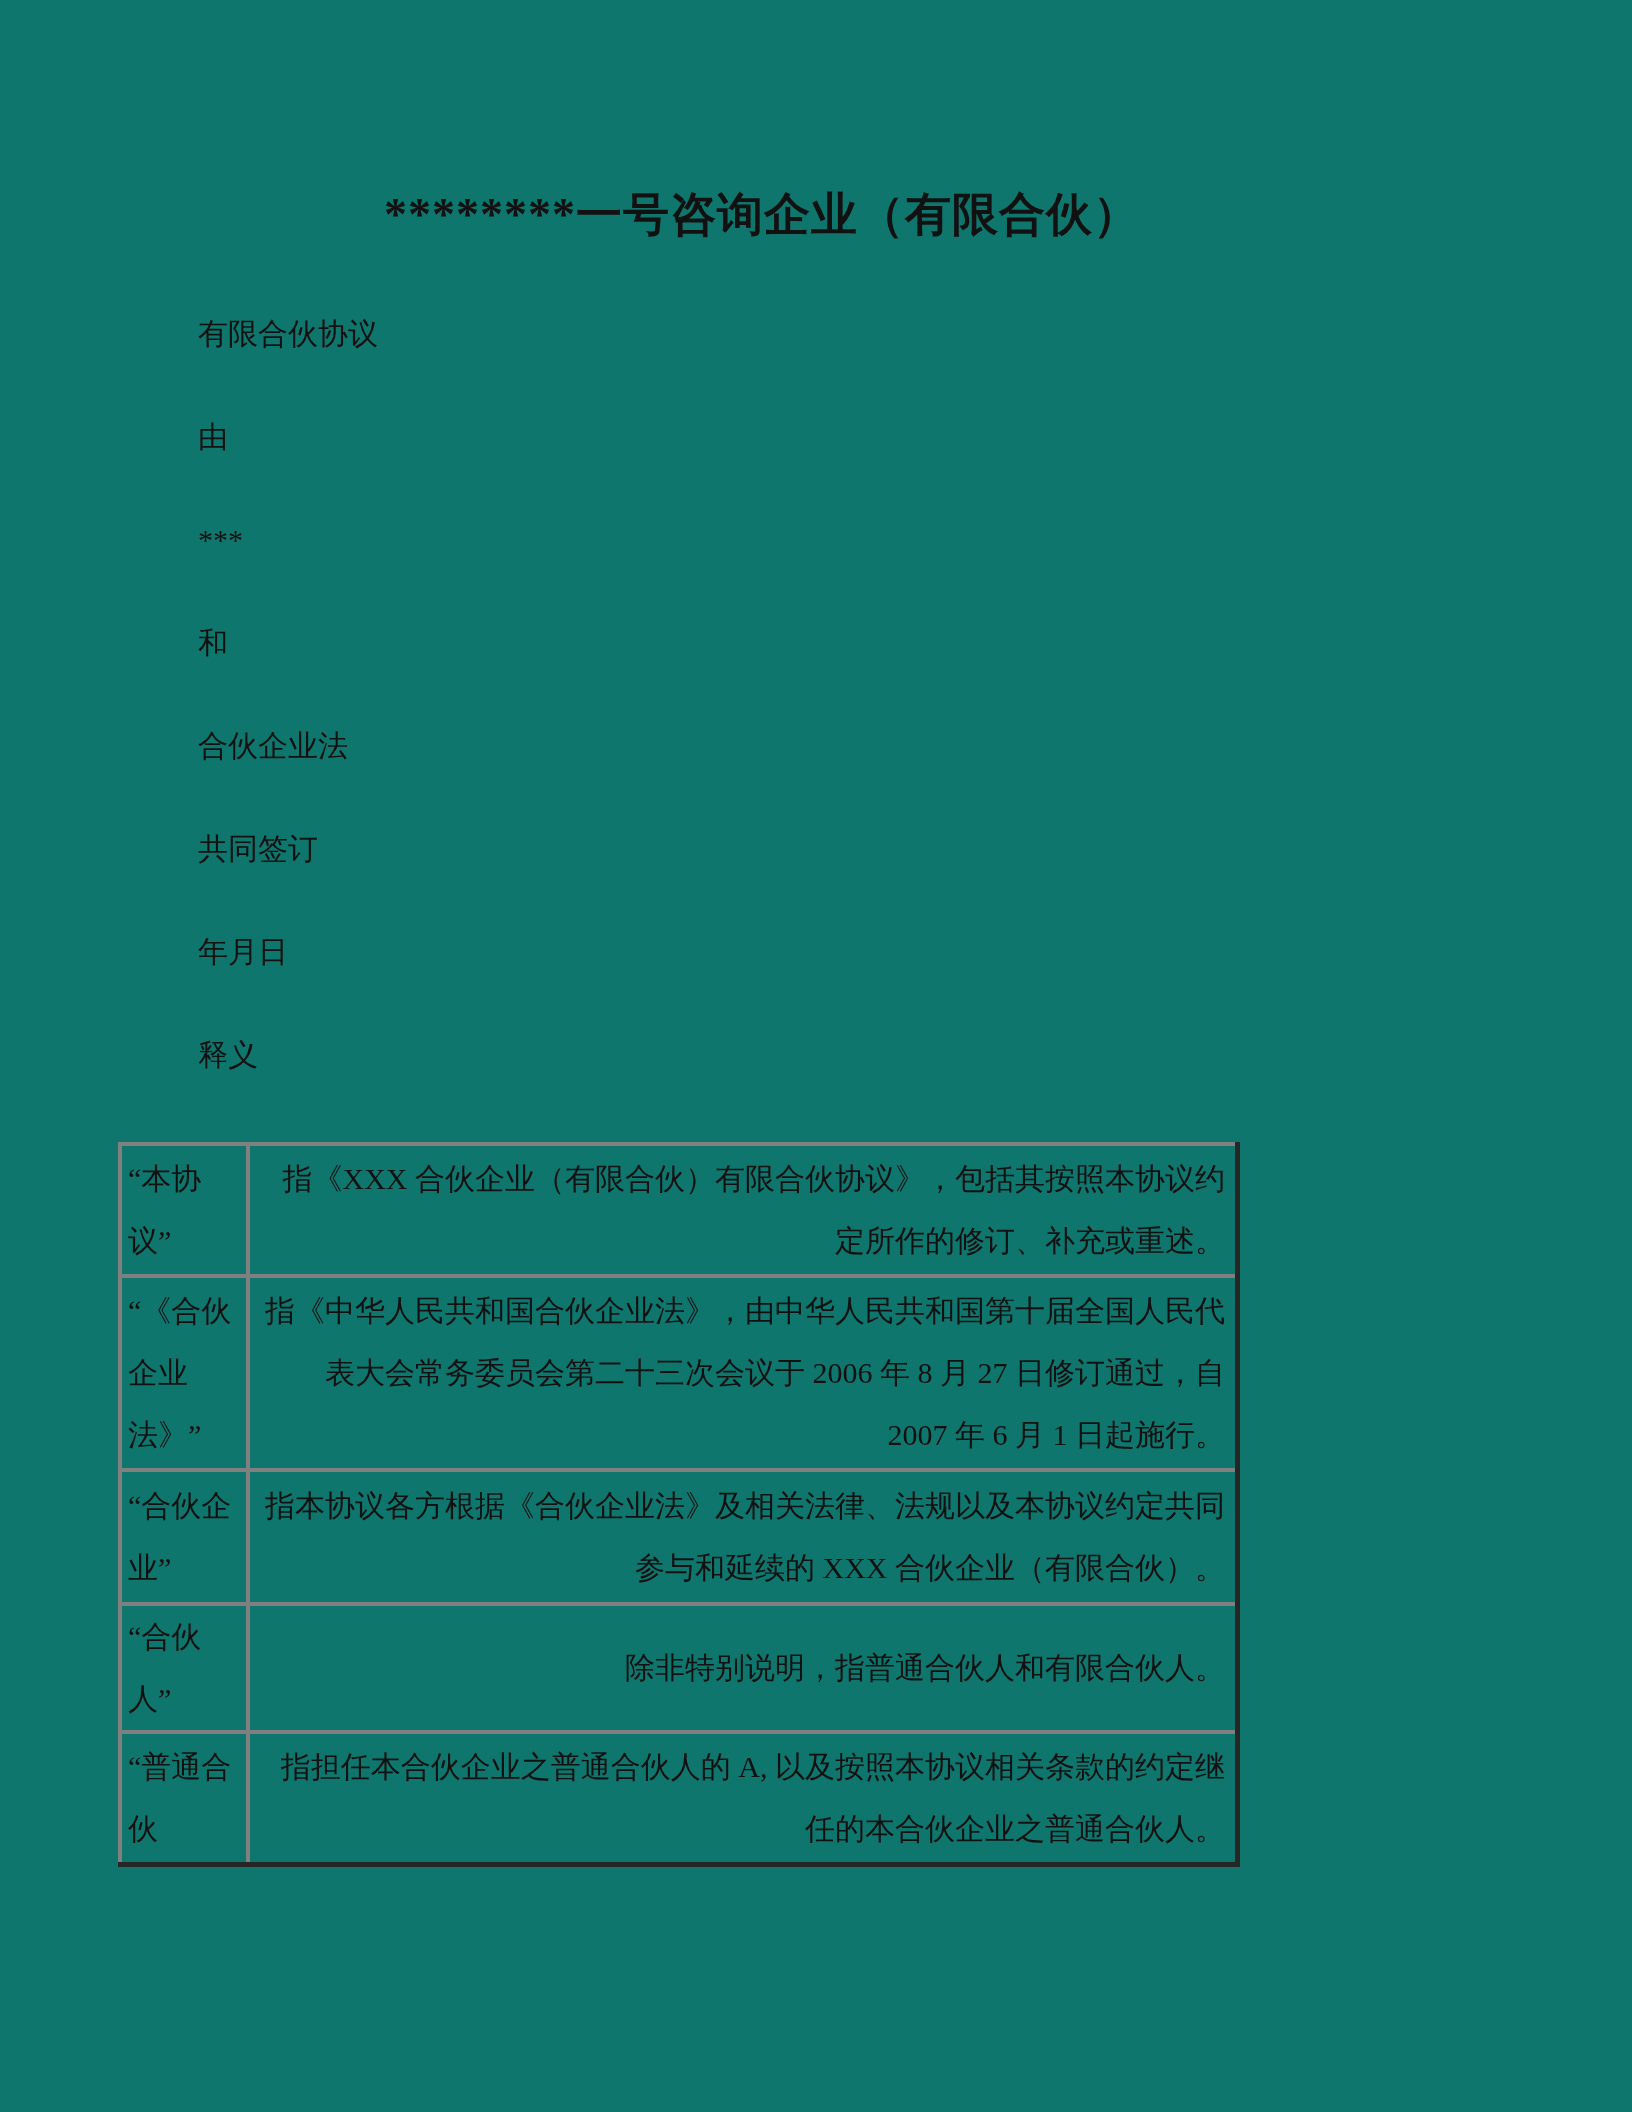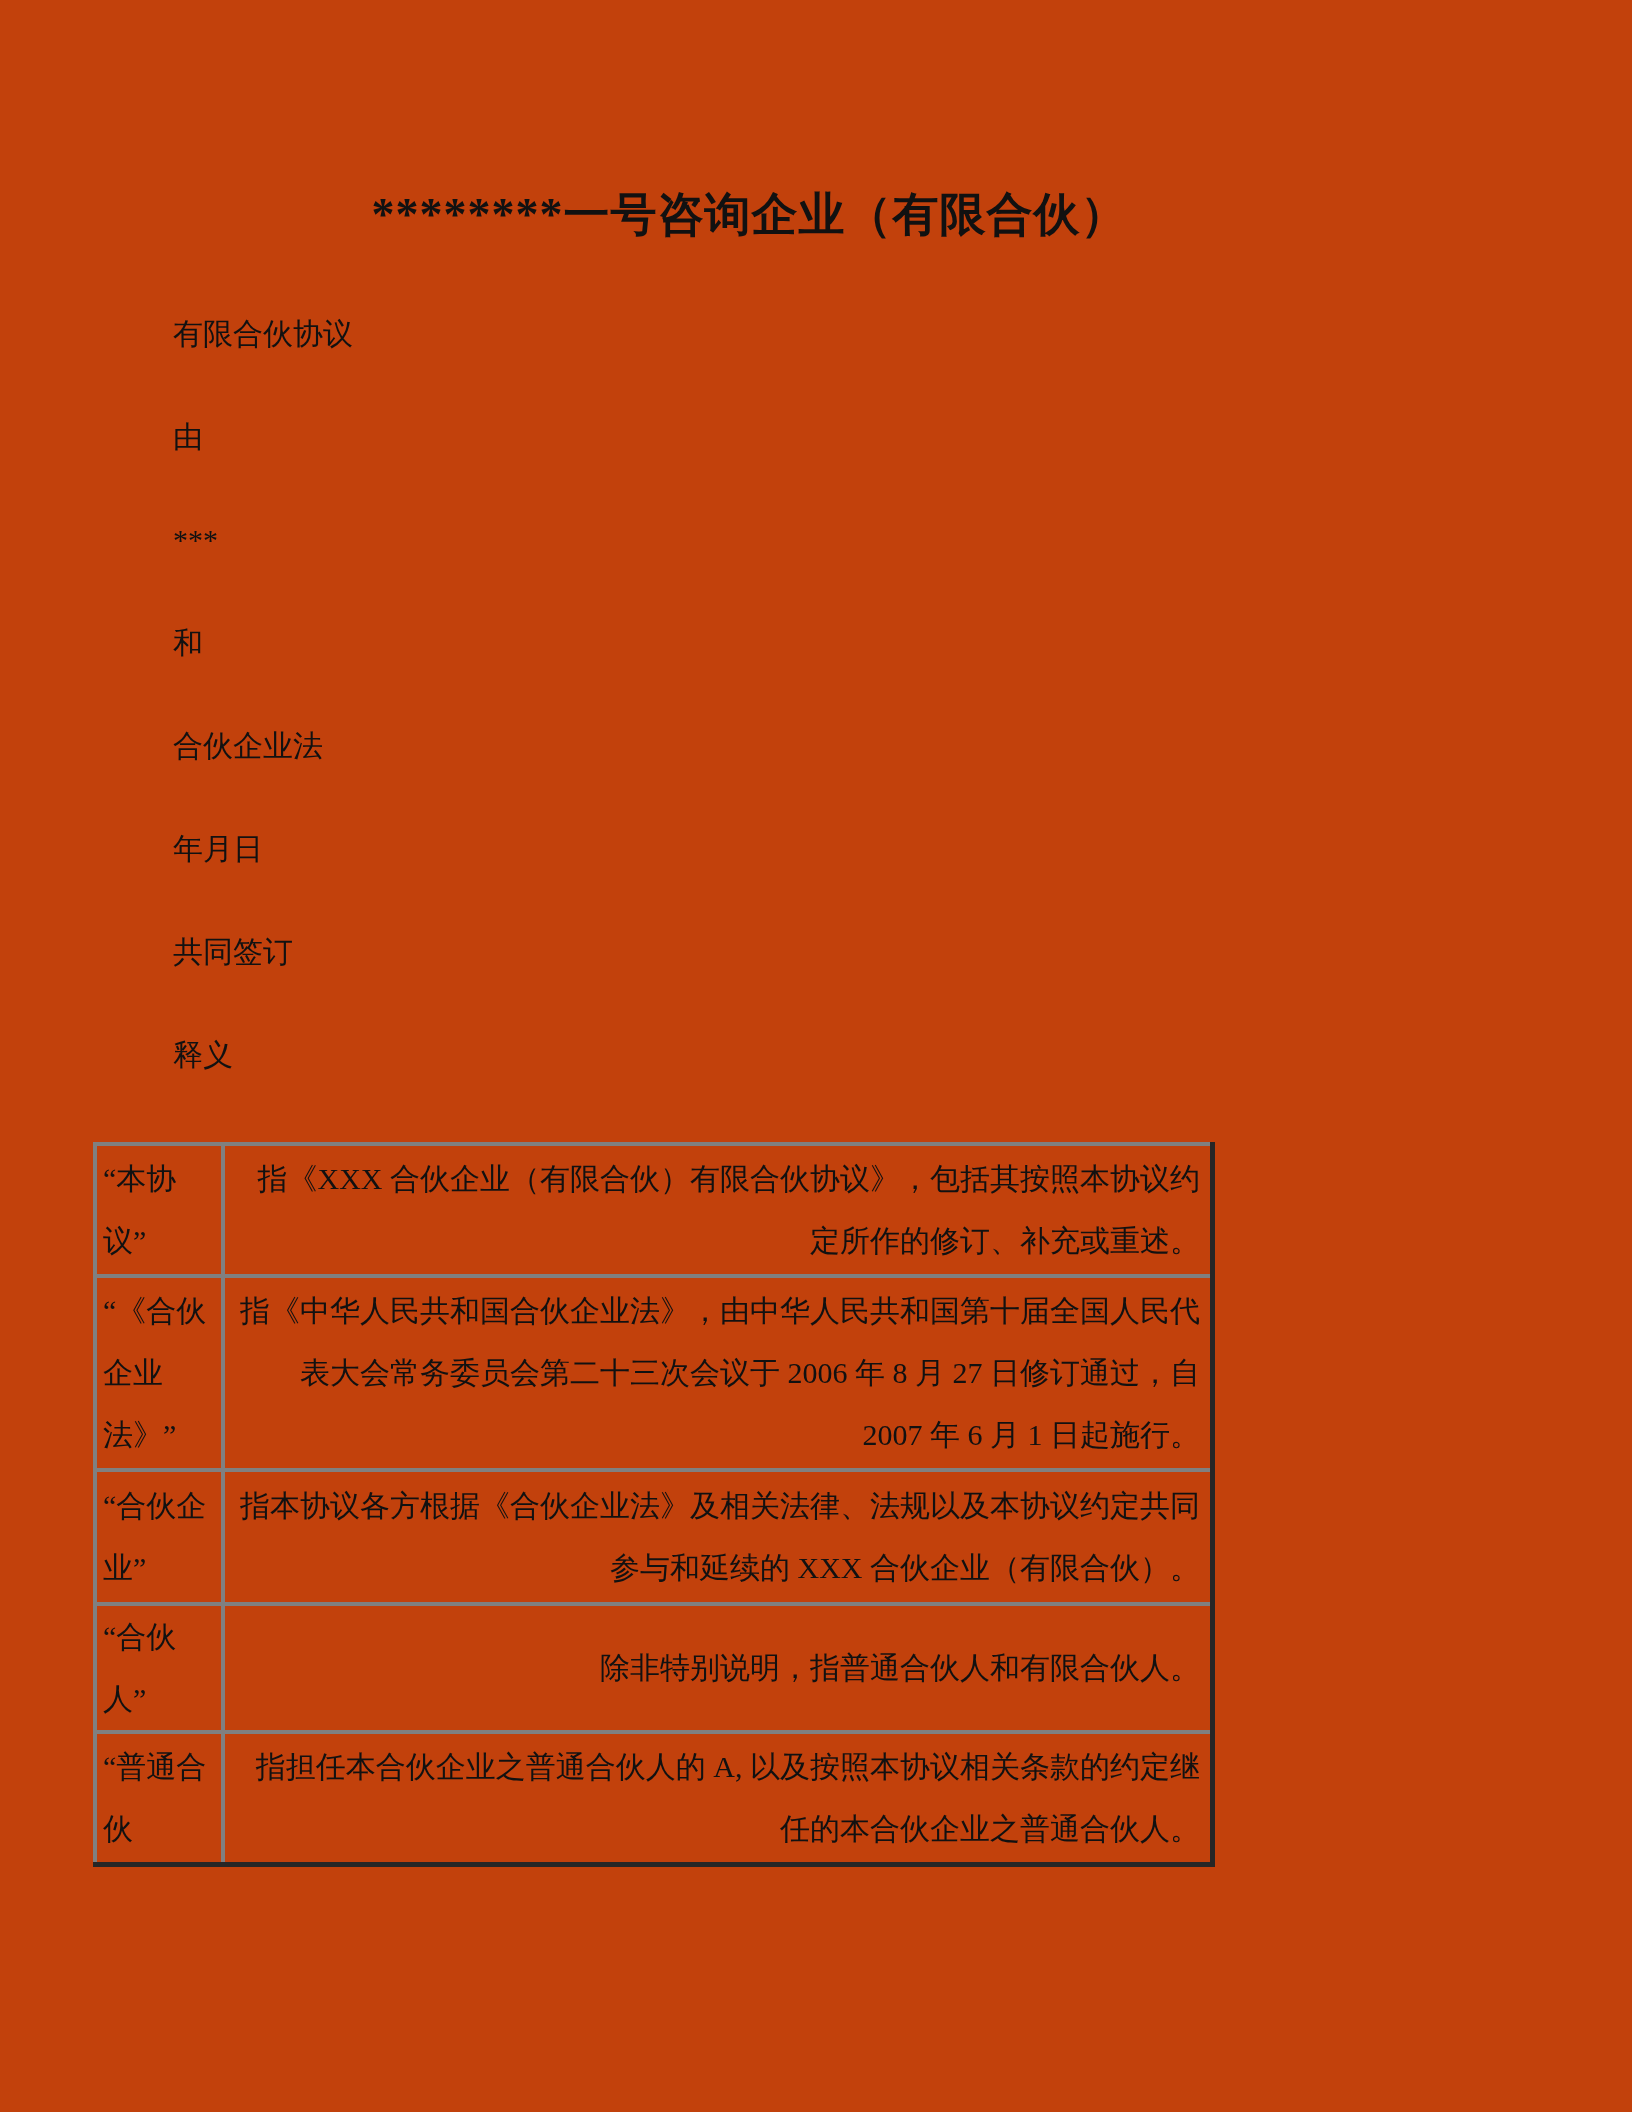--- a/index.html
+++ b/index.html
@@ -5,22 +5,22 @@
   html, body {
     margin: 0;
     padding: 0;
     background: #ffffff;
   }
   .page {
     position: relative;
     width: 1632px;
     height: 2112px;
     box-sizing: border-box;
-    padding: 185px 226px 0 93px;
-    background: #c2410c;
+    padding: 185px 226px 0 118px;
+    background: #0f766e;
     color: #111111;
     font-family: "Liberation Serif", "DejaVu Serif", serif;
     overflow: hidden;
   }
   .doc-title {
     margin: 0 0 73px 0;
     font-size: 46px;
     font-weight: bold;
     line-height: 60px;
     text-align: center;
@@ -73,22 +73,22 @@
 <div class="page">
 
   <h1 class="doc-title">********一号咨询企业（有限合伙）</h1>
 
   <div class="stanza">
     <p>有限合伙协议</p>
     <p>由</p>
     <p>***</p>
     <p>和</p>
     <p>合伙企业法</p>
+    <p>共同签订</p>
     <p>年月日</p>
-    <p>共同签订</p>
     <p>释义</p>
   </div>
 
 
   <table class="defs">
     <tbody>
       <tr class="r1">
         <td class="term">“本协议”</td>
         <td class="def">指《XXX 合伙企业（有限合伙）有限合伙协议》，包括其按照本协议约定所作的修订、补充或重述。</td>
       </tr>

